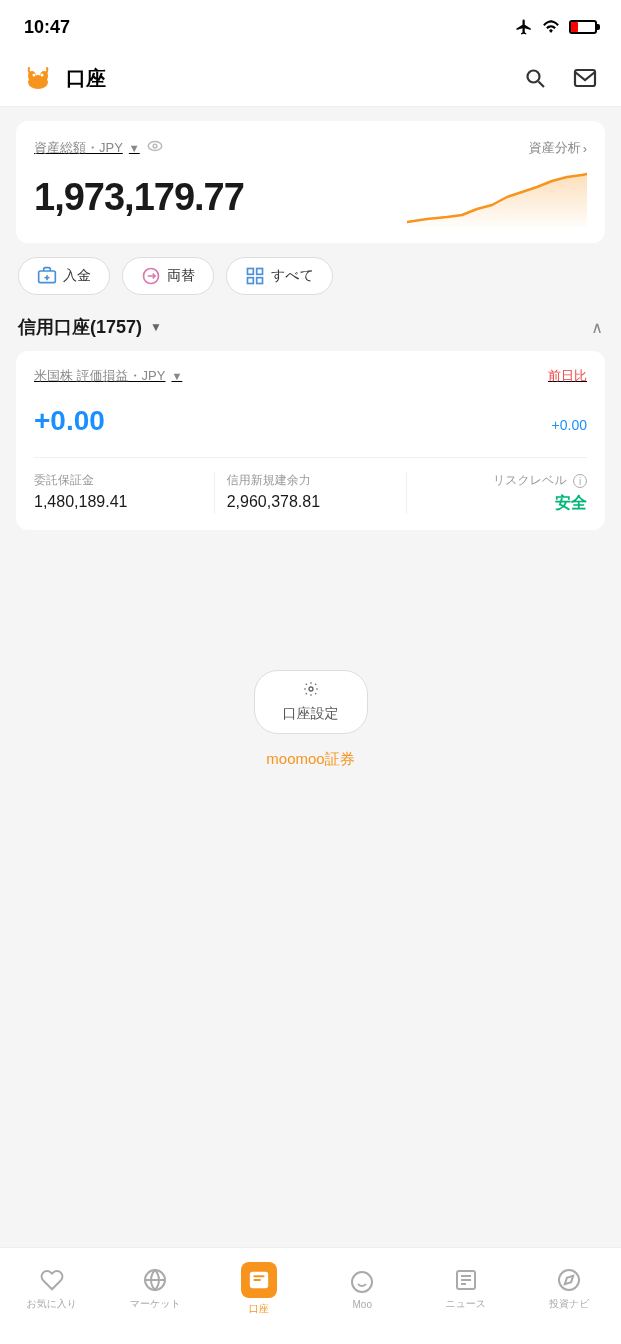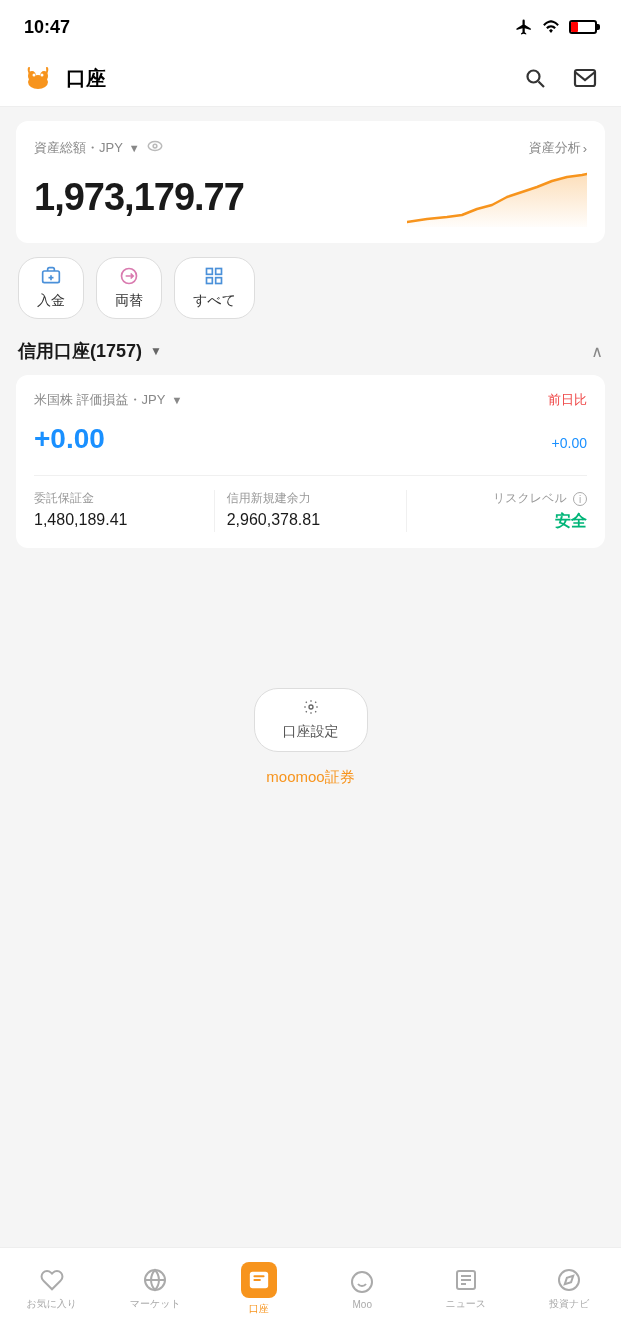--- a/index.html
+++ b/index.html
@@ -113,20 +113,21 @@
     .asset-card-header {
       display: flex;
       align-items: center;
       justify-content: space-between;
       margin-bottom: 8px;
     }
     .asset-label-group {
       display: flex;
       align-items: center;
       gap: 6px;
+      text-decoration: underline;
     }
     .asset-label {
       font-size: 13px;
       color: #888;
     }
     .dropdown-arrow {
       color: #888;
       font-size: 11px;
     }
     .eye-icon {
@@ -169,21 +170,20 @@
       align-items: center;
       gap: 6px;
       padding: 8px 18px;
       border-radius: 20px;
       border: 1.5px solid #ddd;
       background: #fff;
       font-size: 14px;
       color: #333;
       cursor: pointer;
       white-space: nowrap;
-      flex-direction: column;
     }
     .btn-icon {
       width: 20px;
       height: 20px;
       display: flex;
       align-items: center;
       justify-content: center;
     }
     .action-btn.deposit .btn-icon { color: #4a90d9; }
     .action-btn.exchange .btn-icon { color: #d97aaf; }
@@ -222,21 +222,22 @@
     
     .account-card {
       background: #fff;
       border-radius: 12px;
       padding: 16px 18px;
     }
     .account-card-header {
       display: flex;
       align-items: center;
       justify-content: space-between;
-      margin-bottom: 14px;
+      margin-bottom: 20px;
+      text-decoration: underline;
     }
     .account-sub-label {
       display: flex;
       align-items: center;
       gap: 6px;
       font-size: 13px;
       color: #888;
     }
     .account-prev-day {
       font-size: 13px;

